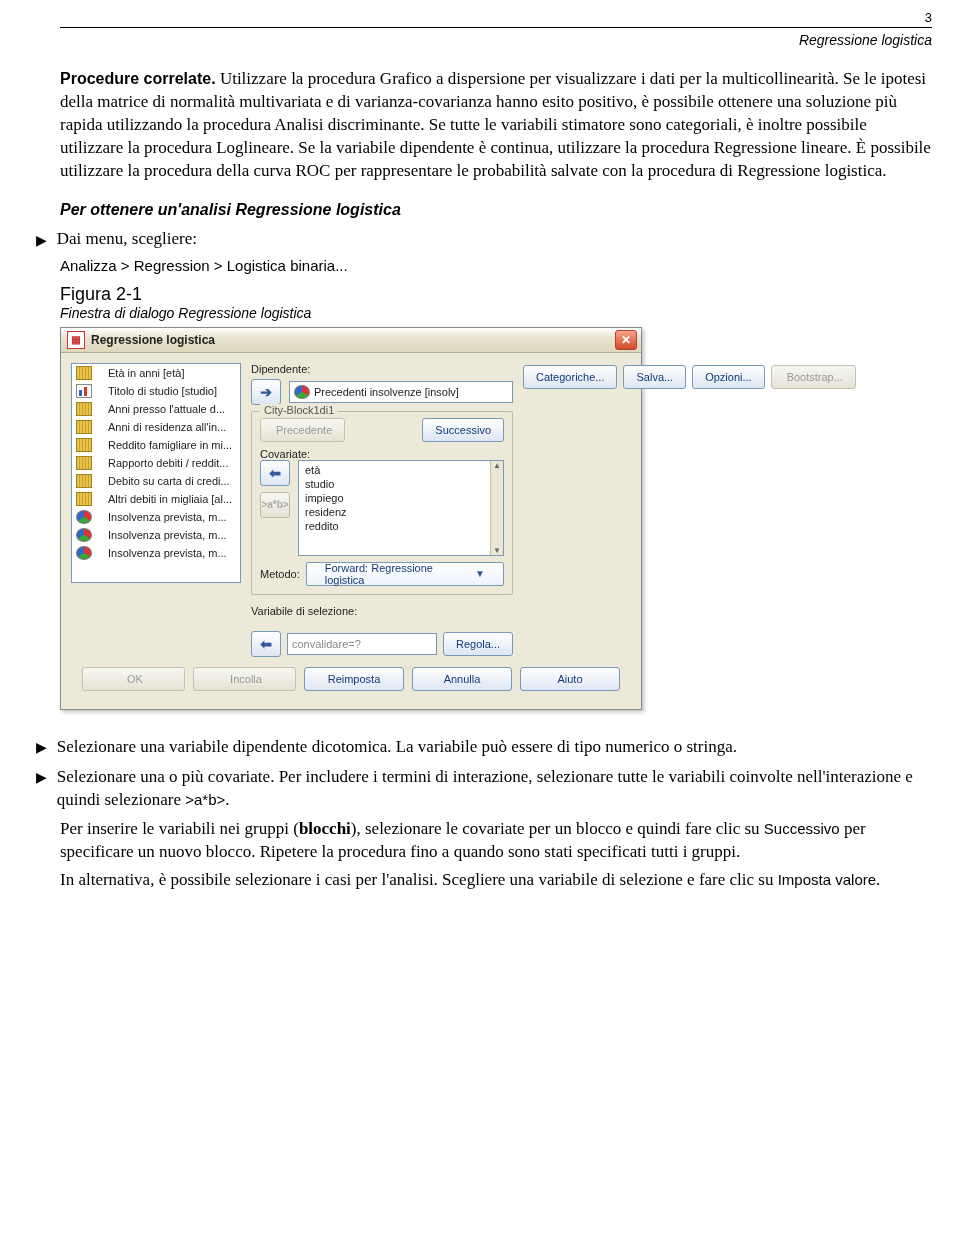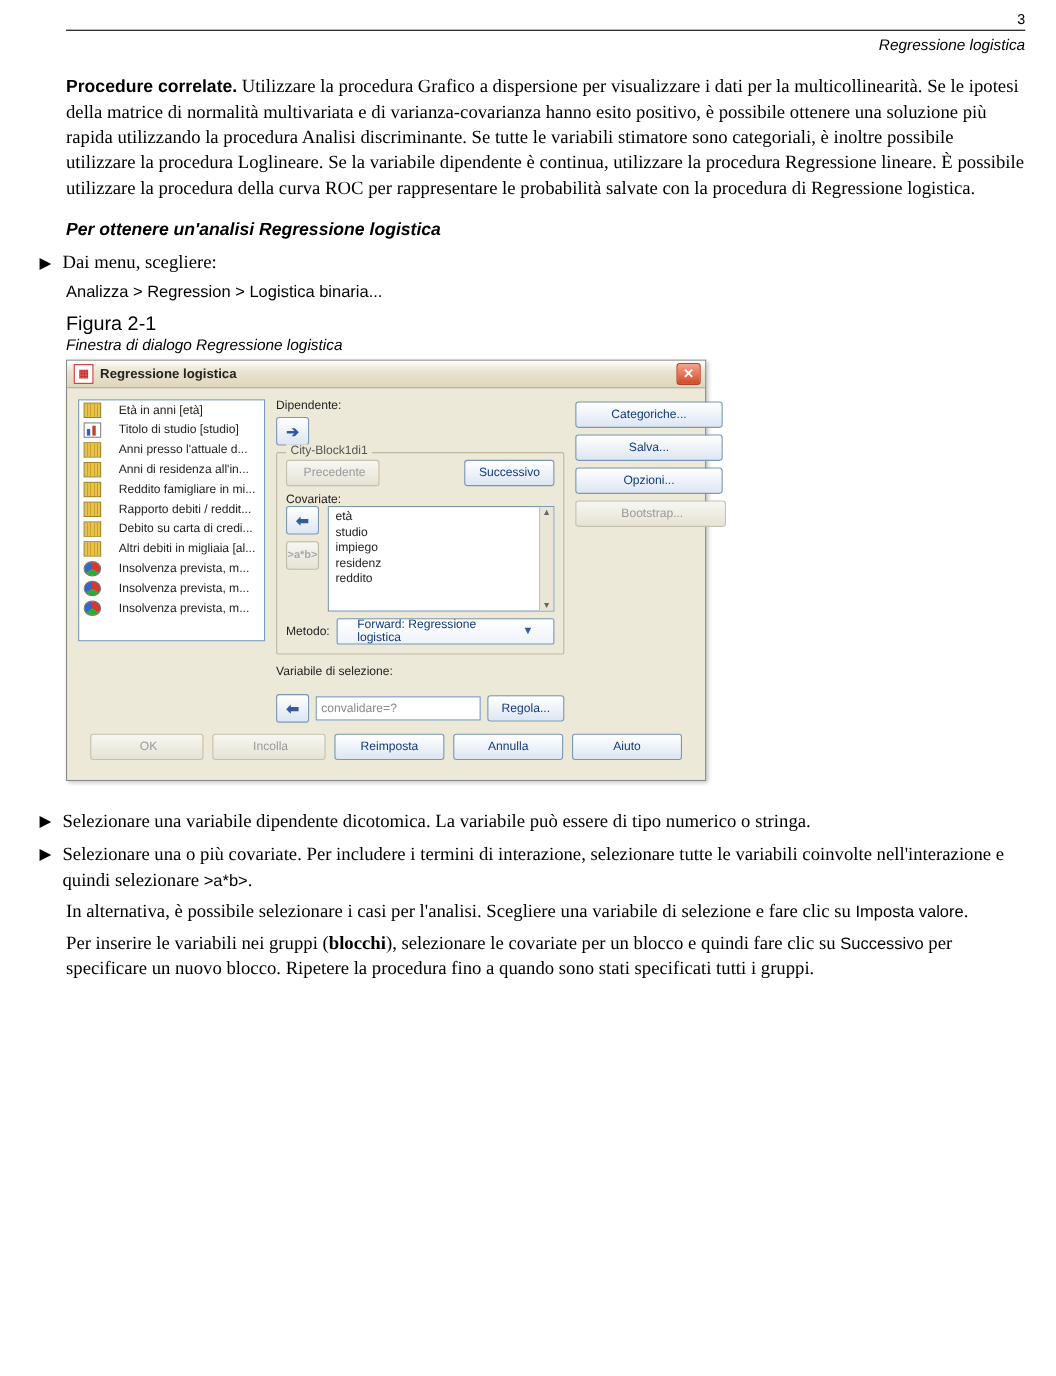--- a/index.html
+++ b/index.html
@@ -172,21 +172,21 @@
     background: linear-gradient(#fff,#eef3fb);
     display:flex; align-items:center; justify-content:space-between; padding:0 18px;
     color:#123a7a;
   }
   .select .chev { font-size:10px; color:#345a9a; }
   .sel-row { display:flex; align-items:center; gap:6px; margin-top:10px; }
   .sel-input {
     flex:1; height:20px; background:#fff; border:1px solid #7a98b8;
     display:flex; align-items:center; padding:0 4px; color:#888;
   }
-  .right-col { width:108px; display:flex; flex-direction:column; gap:6px; padding-top:2px; }
+  .right-col { width:108px; display:flex; flex-direction:row; gap:6px; padding-top:2px; }
   .right-col .btn { width:100%; justify-content:center; }
   .dlg-footer {
     display:flex; gap:8px; justify-content:center; padding:10px 0 12px 0;
   }
   .dlg-footer .btn { min-width:74px; justify-content:center; }
 
   .bullet-step { display:flex; gap:10px; margin: 6px 0 6px -24px; }
   .bullet-step .tri { font-size:14px; line-height:24px; }
   .bullet-step .txt { font-size:17px; line-height:1.35; }
   .para { font-size:17px; line-height:1.35; margin:6px 0 6px 0; }
@@ -270,20 +270,24 @@
             <div class="row">
               <span class="icon-nom"></span>
               <span>Insolvenza prevista, m...</span>
             </div>
           </div>
 
         <div class="center-col">
           <div class="lbl">Dipendente:</div>
           <div class="move-row">
             <div class="move-btn">➔</div>
+            <div class="field" style="flex:1;">
+              <span class="icon-nom"></span>
+              <span>Precedenti insolvenze [insolv]</span>
+            </div>
           </div>
 
           <div class="group-frame">
             <span class="legend">City-Block1di1</span>
             <div class="nav-row">
               <span class="btn disabled">Precedente</span>
               <span class="btn">Successivo</span>
             </div>
             <div class="lbl">Covariate:</div>
             <div style="display:flex; gap:8px; align-items:flex-start;">
@@ -346,19 +350,19 @@
   </div>
 
   <div class="bullet-step">
     <span class="tri">▶</span>
     <span class="txt">
       <span>Selezionare una o più covariate. Per includere i termini di interazione, selezionare tutte le variabili coinvolte nell'interazione e quindi selezionare </span><span class="mono-sans">&gt;a*b&gt;</span><span>.</span>
     </span>
   </div>
 
   <p class="para">
+    <span>Per inserire le variabili nei gruppi (</span><strong>blocchi</strong><span>), selezionare le covariate per un blocco e quindi fare clic su </span><span class="mono-sans">Successivo</span><span> per specificare un nuovo blocco. Ripetere la procedura fino a quando sono stati specificati tutti i gruppi.</span>
+  </p>
+
+  <p class="para">
     <span>In alternativa, è possibile selezionare i casi per l'analisi. Scegliere una variabile di selezione e fare clic su </span><span class="mono-sans">Imposta valore</span><span>.</span>
   </p>
-
-  <p class="para">
-    <span>Per inserire le variabili nei gruppi (</span><strong>blocchi</strong><span>), selezionare le covariate per un blocco e quindi fare clic su </span><span class="mono-sans">Successivo</span><span> per specificare un nuovo blocco. Ripetere la procedura fino a quando sono stati specificati tutti i gruppi.</span>
-  </p>
 </div>
 
 </body></html>

